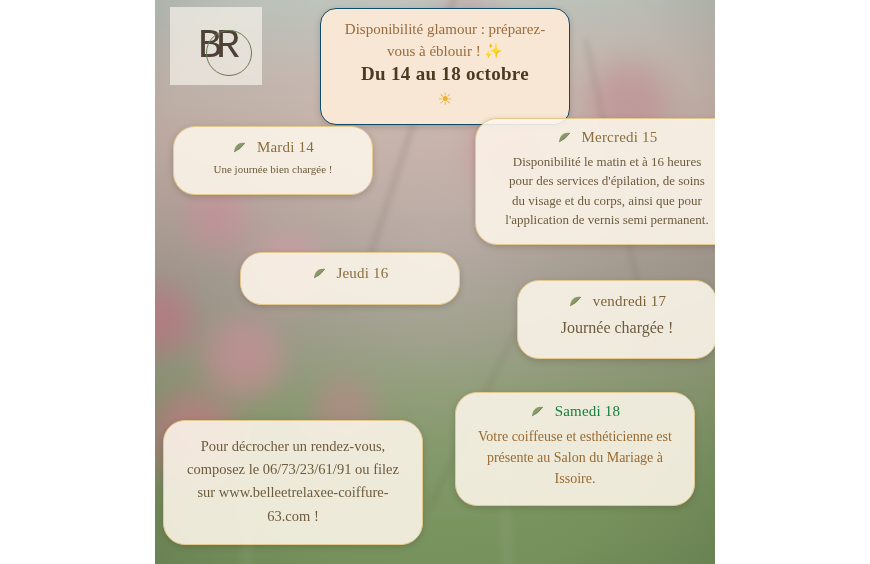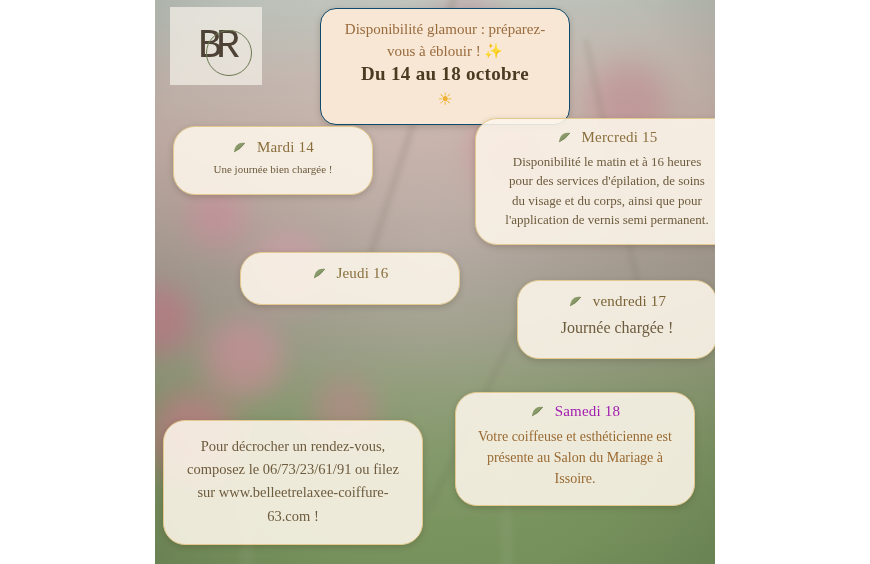--- a/index.html
+++ b/index.html
@@ -179,21 +179,21 @@
   #card-contact { left: 8px;   top: 420px; width: 260px; padding: 14px 16px 16px; }
 
   #card-mardi .card-body  { font-size: 11px; }
   #card-mercredi .card-body { font-size: 13px; line-height: 1.5; }
   #card-jeudi .card-body  { font-size: 16px; }
   #card-vendredi .card-body { font-size: 16px; line-height: 1.55; }
   #card-samedi .card-body { font-size: 14px; color: #9a6a33; line-height: 1.5; }
   #card-contact .card-body { font-size: 14.5px; line-height: 1.6; }
 
   #card-vendredi .card-title { color: #7a6437; }
-  #card-samedi  .card-title  { color: #a21caf; }
+  #card-samedi  .card-title  { color: #15803d; }
 </style>
 </head>
 <body>
 
 <div class="canvas">
   <div class="poster">
 
     <div class="bg-layer"></div>
     <div class="bg-streaks"></div>
     <div class="bg-branch" style="left:300px; top:-10px; width:3px; height:300px; transform: rotate(18deg);"></div>

